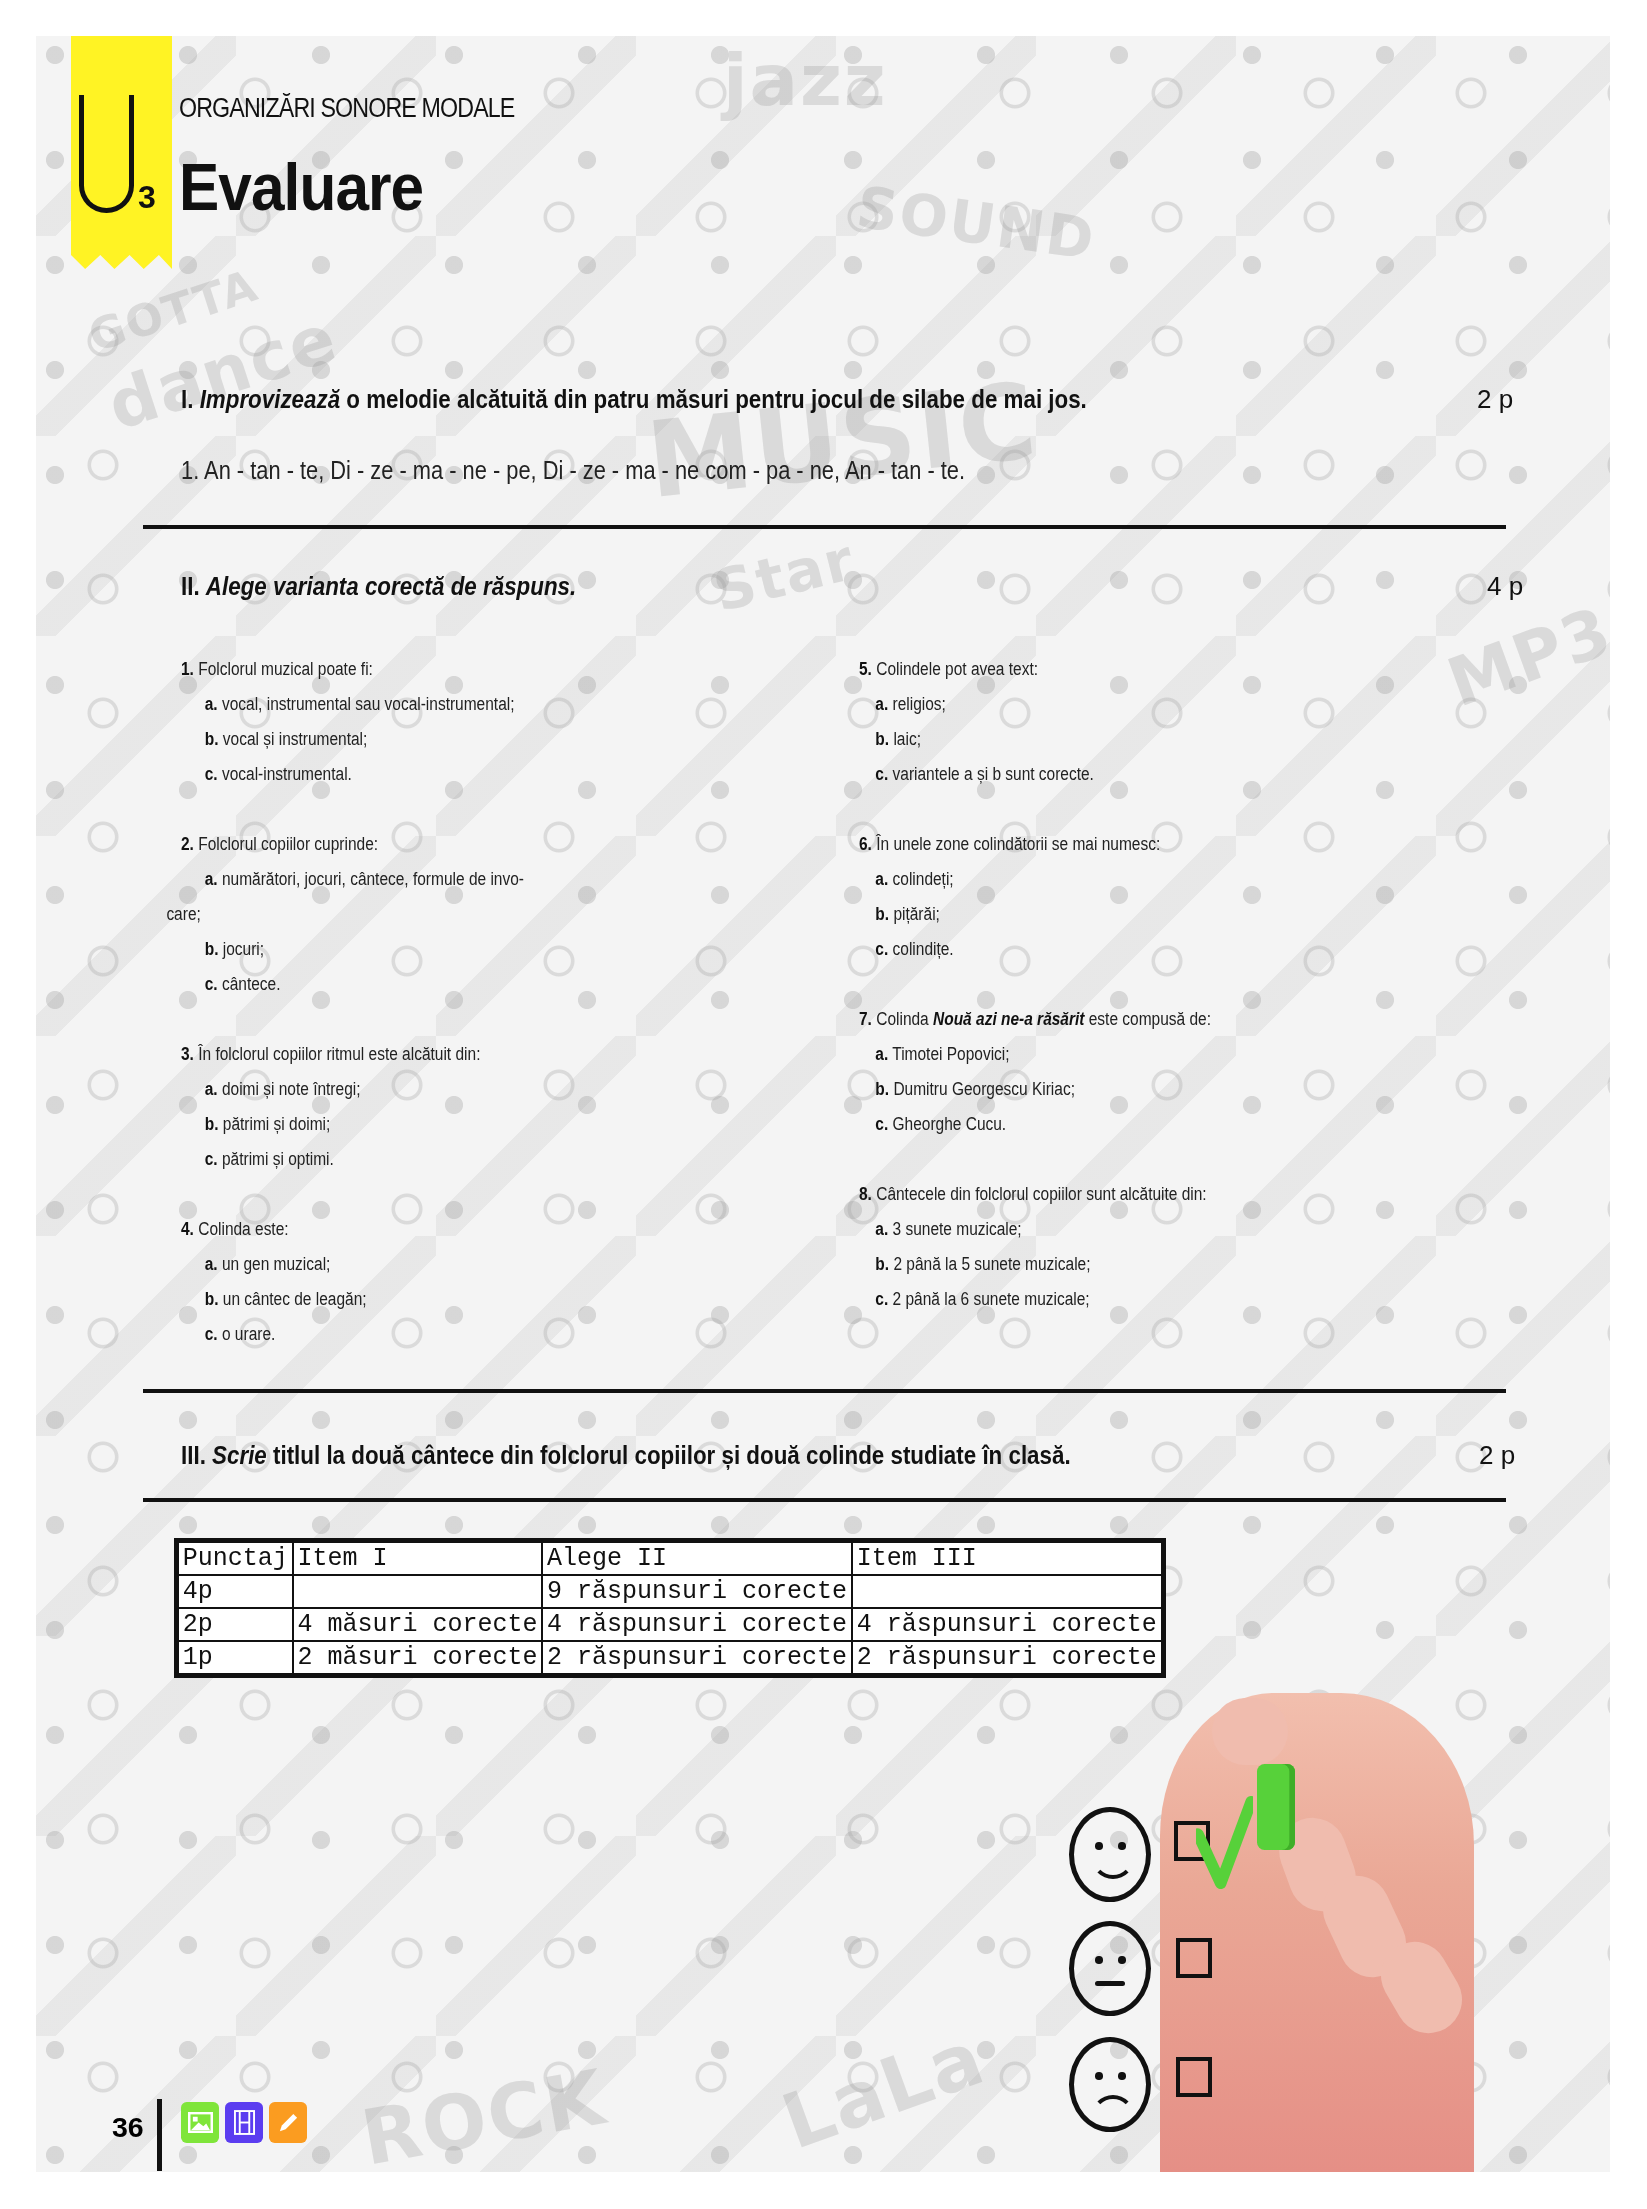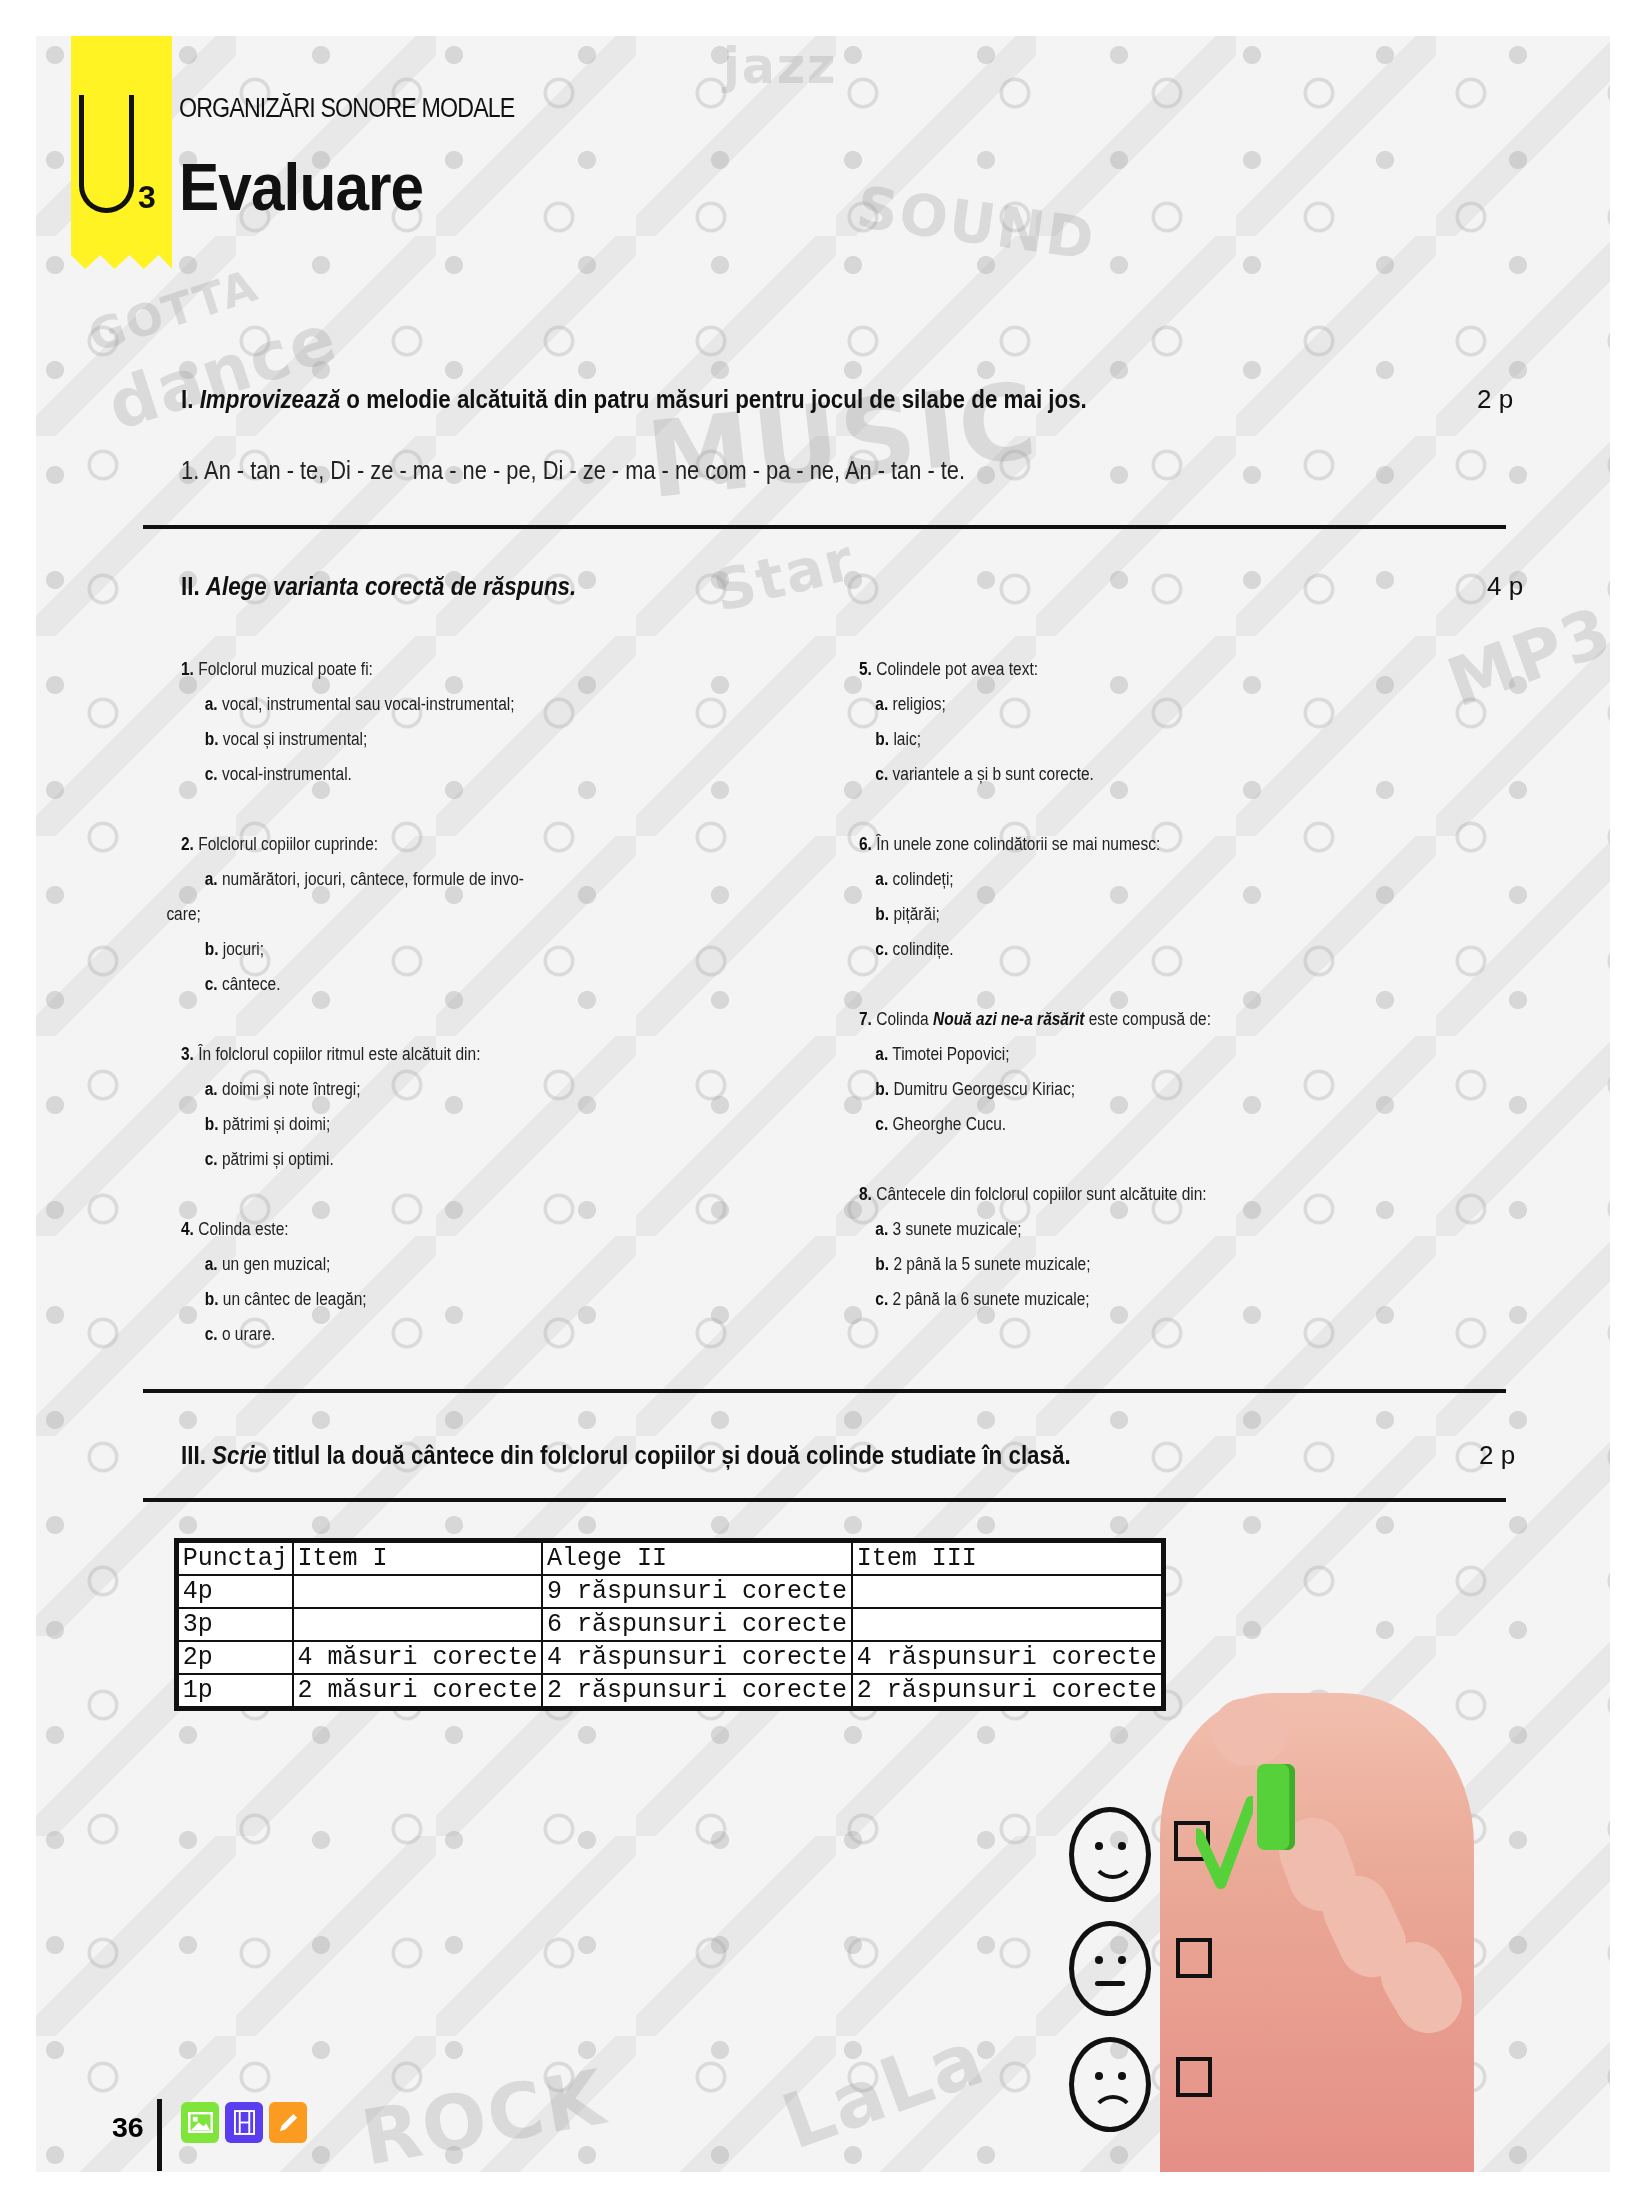--- a/index.html
+++ b/index.html
@@ -106,21 +106,21 @@
   .page-bar { position: absolute; left: 157px; top: 2099px; width: 4.8px; height: 72px; background: #111; }
   .res-icon {
     position: absolute; top: 2102px; width: 38px; height: 41px; border-radius: 5.7px;
     display: flex; align-items: center; justify-content: center; color: #fff; font-size: 23px;
   }
 </style>
 </head>
 <body>
 
 <div class="page-bg"></div>
-<div class="deco-word" style="left:723px;top:38px;font-size:49px;">jazz</div>
+<div class="deco-word" style="left:723px;top:38px;font-size:72px;">jazz</div>
 <div class="deco-word" style="left:856px;top:190px;font-size:57px;transform:rotate(8deg);">SOUND</div>
 <div class="deco-word" style="left:86px;top:285px;font-size:44px;transform:rotate(-18deg);">GOTTA</div>
 <div class="deco-word" style="left:105px;top:333px;font-size:67px;transform:rotate(-18deg);">dance</div>
 <div class="deco-word" style="left:647px;top:380px;font-size:105px;transform:rotate(-6deg);">MUSIC</div>
 <div class="deco-word" style="left:1446px;top:618px;font-size:67px;transform:rotate(-20deg);">MP3</div>
 <div class="deco-word" style="left:713px;top:542px;font-size:57px;transform:rotate(-14deg);">Star</div>
 <div class="deco-word" style="left:361px;top:2073px;font-size:76px;transform:rotate(-10deg);">ROCK</div>
 <div class="deco-word" style="left:780px;top:2045px;font-size:76px;transform:rotate(-20deg);">LaLa</div>
 
 <div class="ribbon"></div>
@@ -215,26 +215,20 @@
     <td class="c2">Alege II</td>
     <td>Item III</td>
   </tr>
   <tr>
     <td>4p</td>
     <td></td>
     <td>9 răspunsuri corecte</td>
     <td></td>
   </tr>
   <tr>
-    <td>3p</td>
-    <td></td>
-    <td>6 răspunsuri corecte</td>
-    <td></td>
-  </tr>
-  <tr>
     <td>2p</td>
     <td>4 măsuri corecte</td>
     <td>4 răspunsuri corecte</td>
     <td>4 răspunsuri corecte</td>
   </tr>
   <tr>
     <td>1p</td>
     <td>2 măsuri corecte</td>
     <td>2 răspunsuri corecte</td>
     <td>2 răspunsuri corecte</td>

